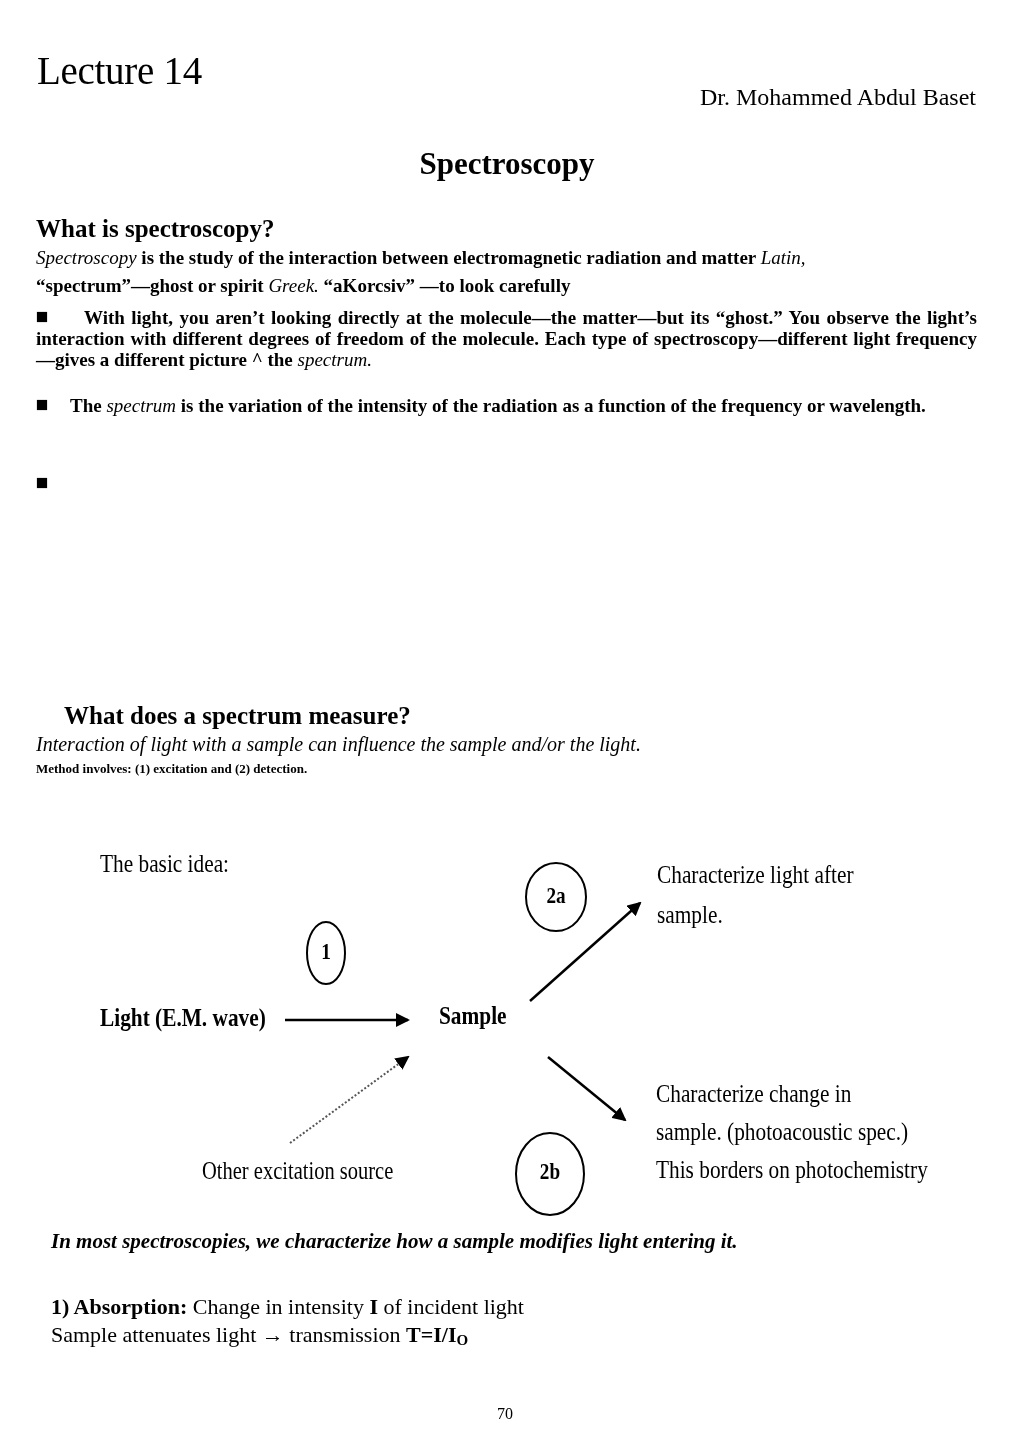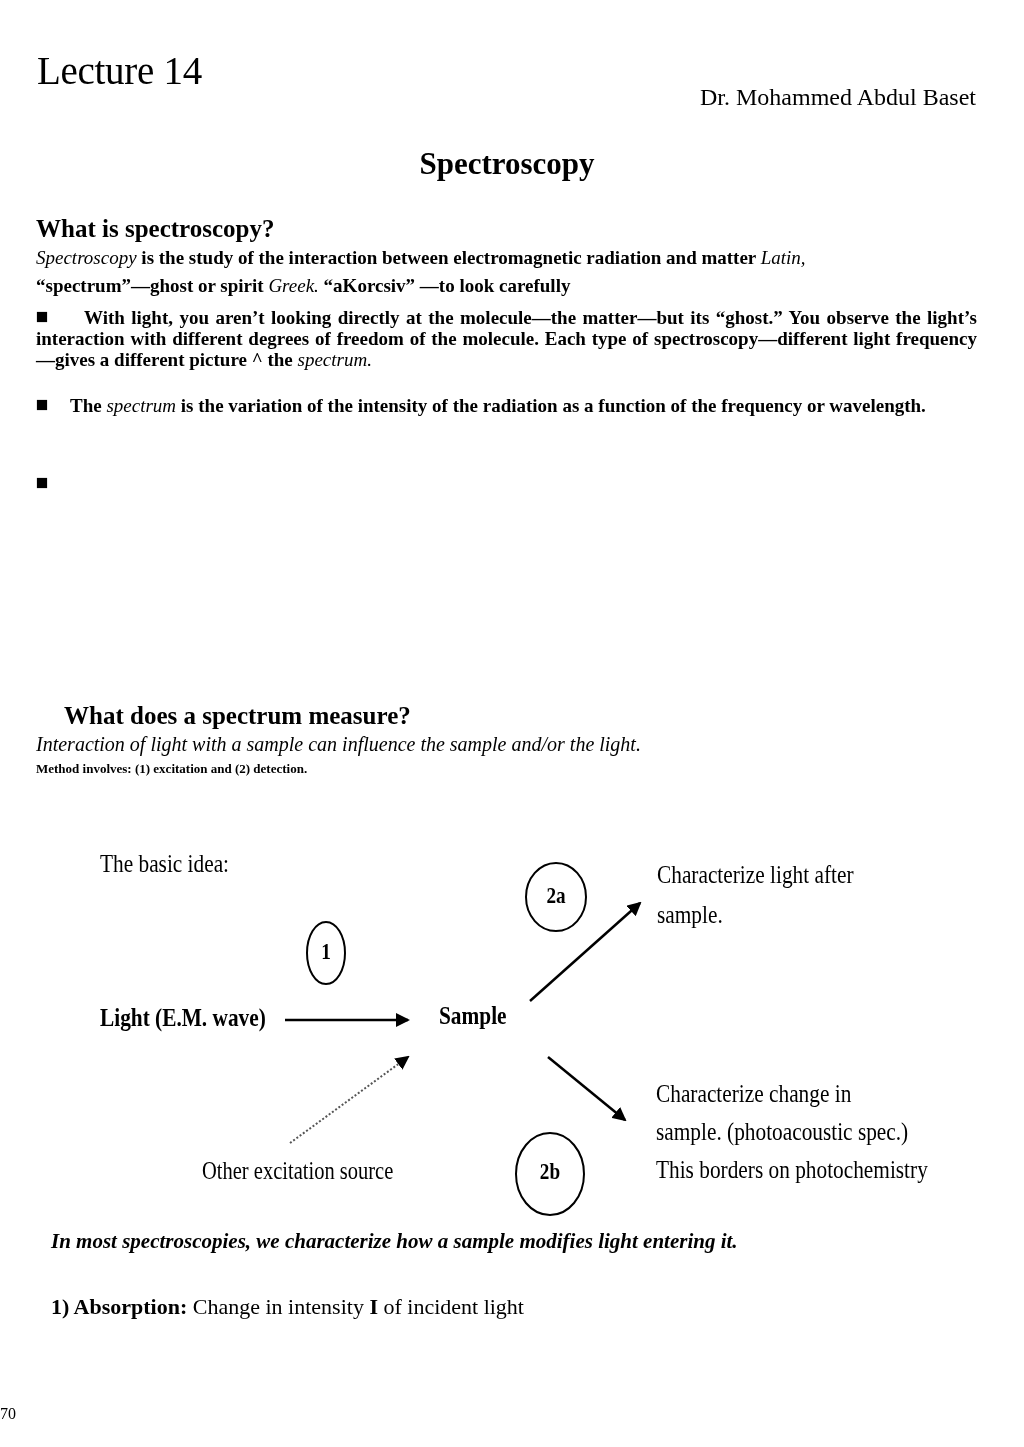--- a/index.html
+++ b/index.html
@@ -16,21 +16,21 @@
     .bullet { display: inline-block; width: 12px; height: 12px; background: #000; vertical-align: 1px; margin-right: 36px; transform: scale(0.85); }
     .bullet.small { margin-right: 22px; }
     .line { display: block; }
     .diagram { left: 80px; top: 835px; width: 880px; height: 390px; }
     .diagram svg { position: absolute; left: 0; top: 0; }
     .dtext { position: absolute; font-family: "Liberation Serif", serif; font-size: 26px; transform: scaleX(0.82); transform-origin: left top; white-space: nowrap; }
     .dbold { font-weight: bold; }
     .circle-label { position: absolute; font-weight: bold; font-size: 24px; text-align: center; width: 60px; transform: scaleX(0.8); }
     .summary { left: 51px; top: 1189px; font-size: 21px; font-weight: bold; font-style: italic; margin-top: 40px; }
     .absorb { left: 51px; top: 1293px; font-size: 22px; line-height: 28px; }
-    .page-num { left: 0; width: 1010px; top: 1405px; text-align: left; font-size: 16px; }
+    .page-num { left: 0; width: 1010px; top: 1405px; text-align: center; font-size: 16px; }
     sub.o { font-size: 15px; vertical-align: -3px; font-weight: bold; }
   </style>
 </head>
 <body>
 
 <div class="abs lecture">Lecture 14</div>
 <div class="abs author">Dr. Mohammed Abdul Baset</div>
 <div class="abs title">Spectroscopy</div>
 
 <div class="abs h2" style="top:215px;">What is spectroscopy?</div>
@@ -99,15 +99,18 @@
     <span class="line">This borders on photochemistry</span>
   </div>
 </div>
 
 <div class="abs summary">In most spectroscopies, we characterize how a sample modifies light entering it.</div>
 
 <div class="abs absorb">
   <div>
     <b>1) Absorption:</b><span> Change in intensity </span><b>I</b><span> of incident light</span>
   </div>
+  <div>
+    <span>Sample attenuates light → transmission </span><b>T=I/I</b><sub class="o">O</sub>
+  </div>
 </div>
 
 <div class="abs page-num">70</div>
 
 </body></html>

